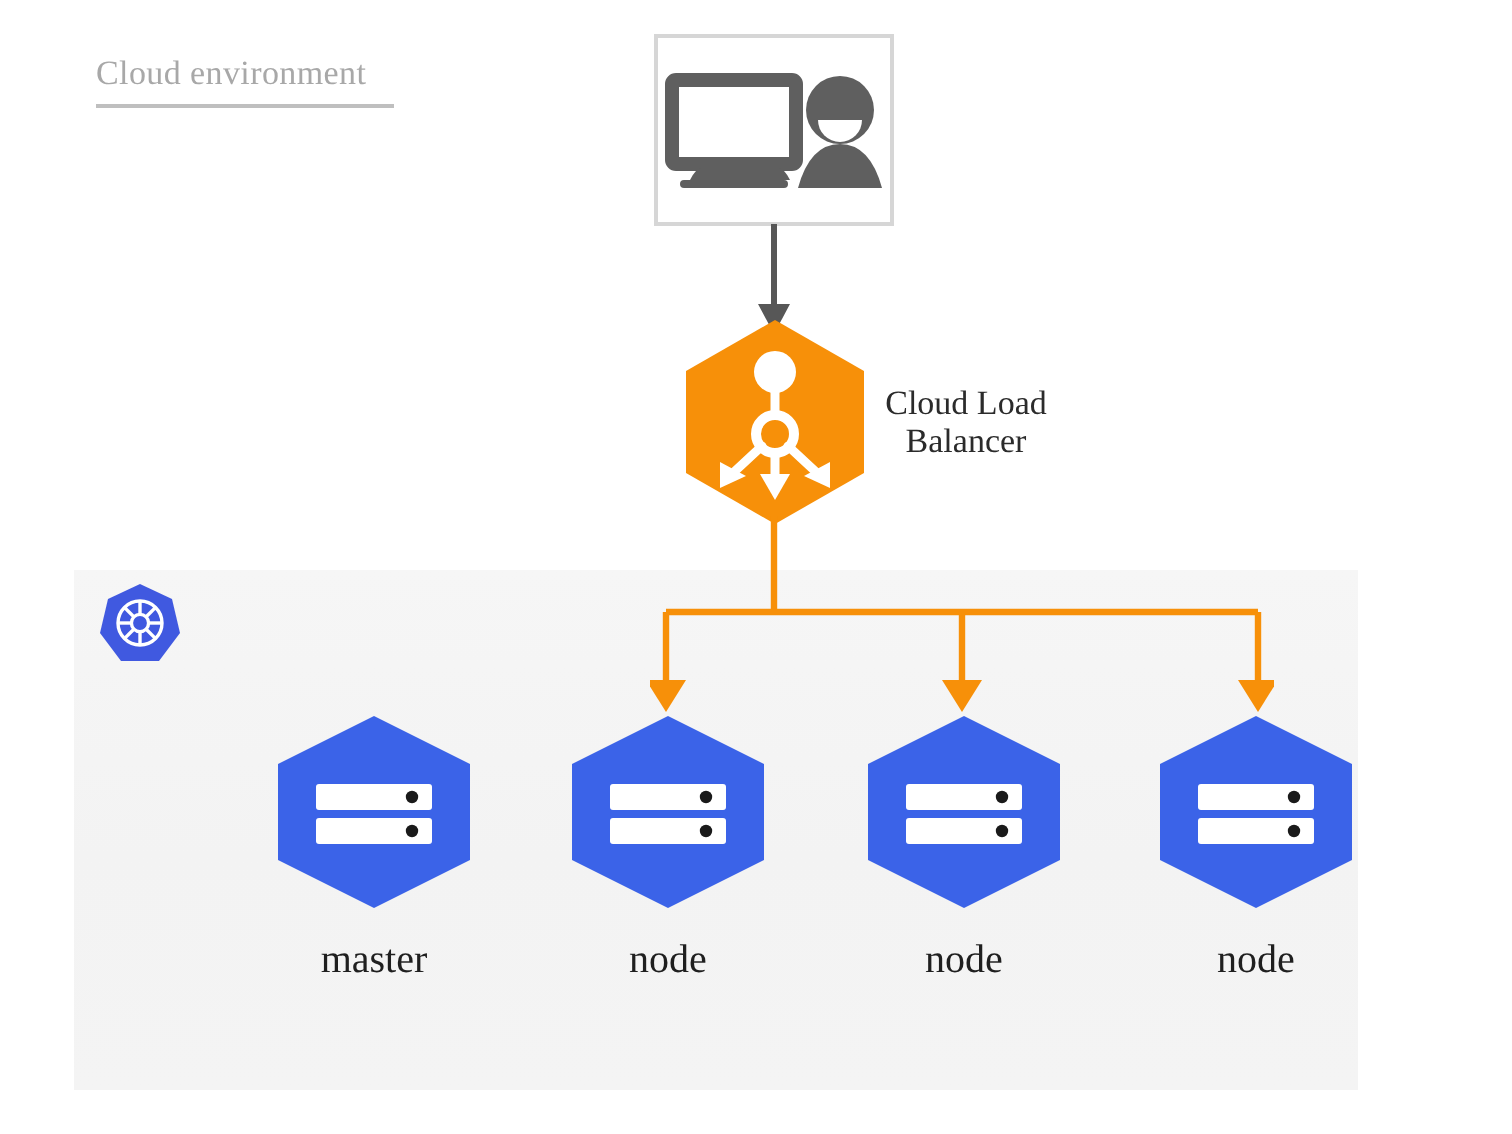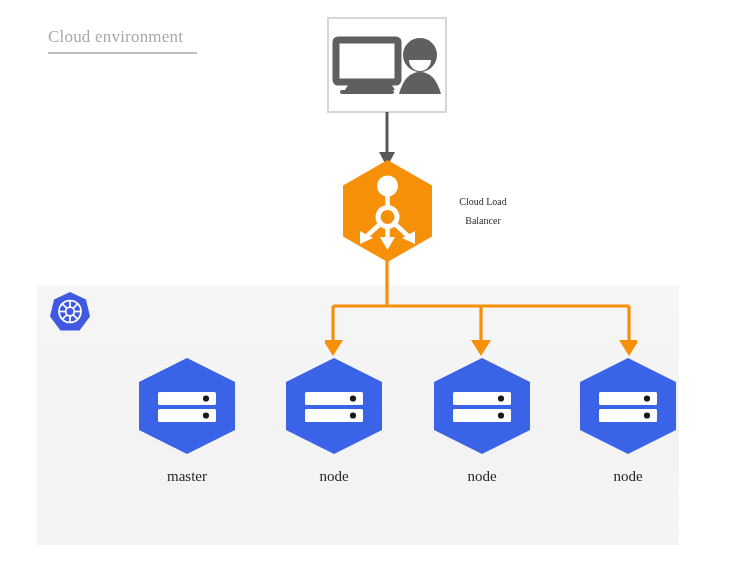--- a/index.html
+++ b/index.html
@@ -75,21 +75,21 @@
     top: 160px;
     width: 89px;
     height: 102px;
   }
   #load-balancer-label {
     position: absolute;
     left: 440px;
     top: 192px;
     width: 86px;
     text-align: center;
-    font-size: 10px;
+    font-size: 17px;
     line-height: 19px;
     color: #2b2b2b;
   }
 
   
   #lb-fanout {
     position: absolute;
     left: 325px;
     top: 258px;
     width: 312px;
@@ -112,21 +112,21 @@
     width: 96px;
   }
   .node-hex {
     position: relative;
     width: 96px;
     height: 96px;
   }
   .node-label {
     margin-top: 10px;
     text-align: center;
-    font-size: 15px;
+    font-size: 20px;
     color: #1f1f1f;
   }
   #node-group-0 { left: 139px; }
   #node-group-1 { left: 286px; }
   #node-group-2 { left: 434px; }
   #node-group-3 { left: 580px; }
 </style>
 </head>
 <body>
 

